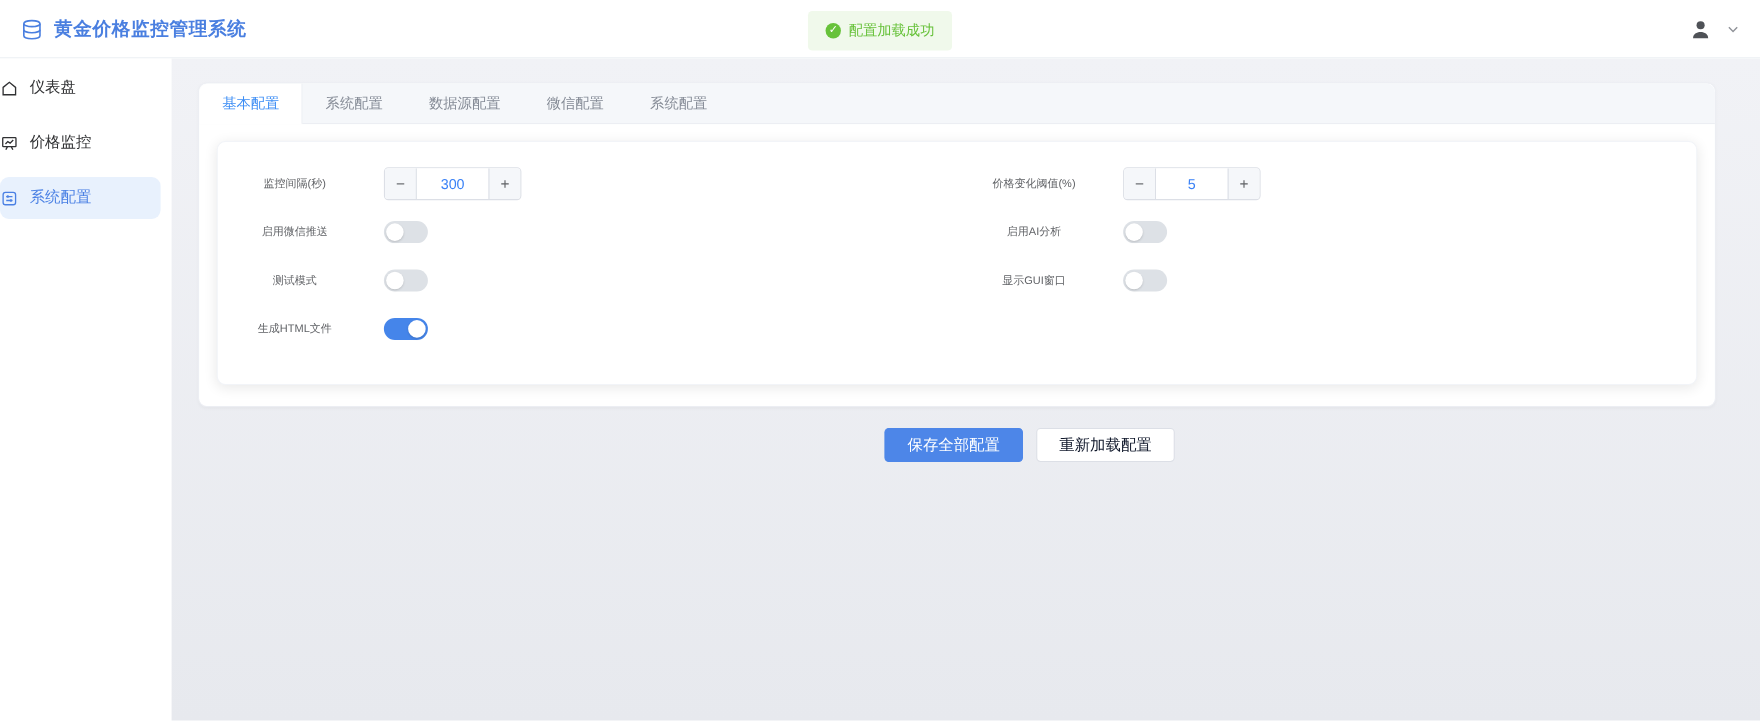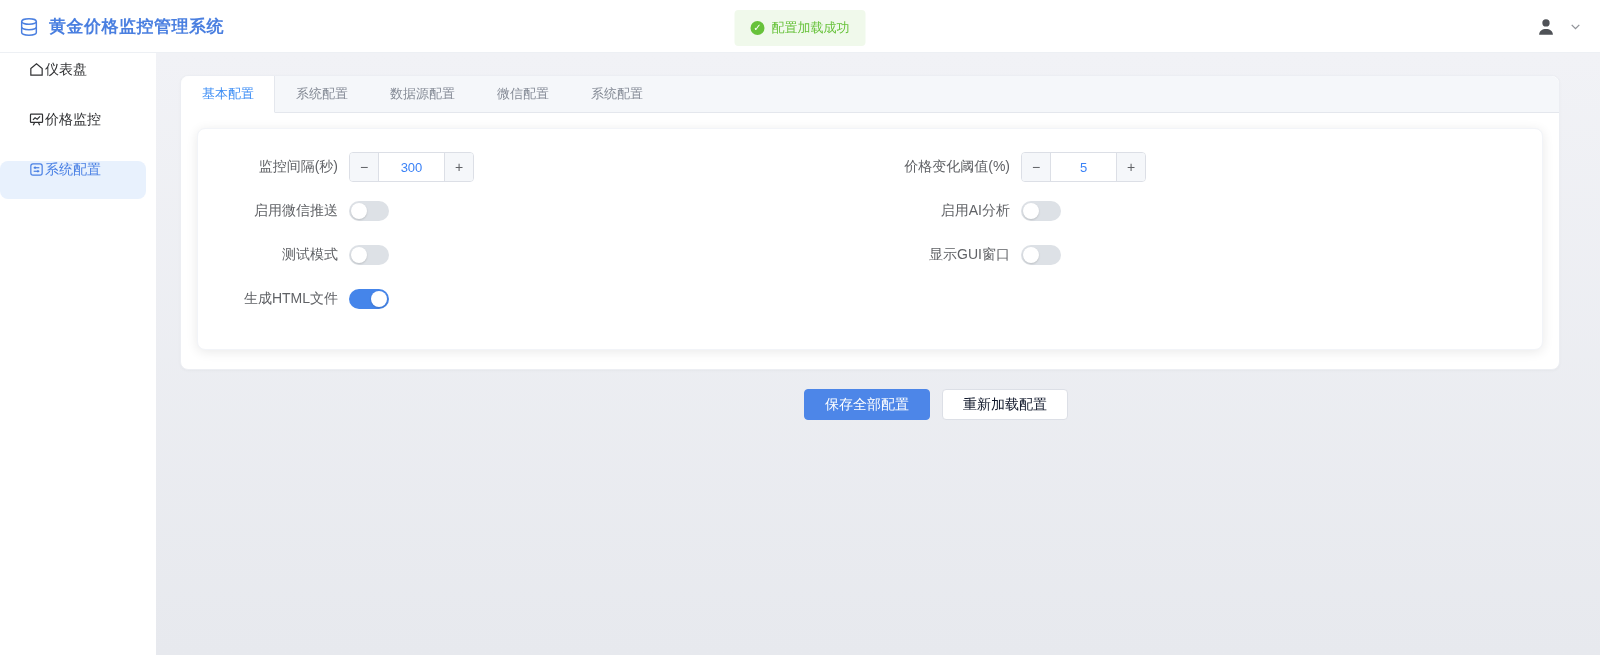--- a/index.html
+++ b/index.html
@@ -14,22 +14,22 @@
   .alert { position:absolute; left:50%; top:10px; transform:translateX(-50%);
     display:flex; align-items:center; gap:7px; background:#f0f9eb; border-radius:4px;
     padding:9px 16px; font-size:13px; color:#67c23a; white-space:nowrap; }
   .check-circle { width:14px; height:14px; border-radius:50%; background:#67c23a; color:#fff;
     font-size:10px; line-height:14px; text-align:center; display:inline-block; }
   .header-right { position:absolute; right:18px; top:0; height:53px; display:flex; align-items:center; gap:12px; }
 
   
   .sidebar { position:absolute; top:53px; left:0; width:156px; height:602px;
     background:#fff; padding:8px 10px 0 0; }
-  .side-item { display:flex; height:38px; margin-bottom:12px;
-    padding-left:28px; font-size:14px; color:#303133; border-radius:0 8px 8px 0; cursor:pointer; }
+  .side-item { display:flex; align-items:center; gap:10px; height:38px; margin-bottom:12px;
+    padding-left:0; font-size:14px; color:#303133; border-radius:0 8px 8px 0; cursor:pointer; }
   .side-item.active { background:#e8f1fd; color:#4a80e4; border-radius:8px; }
   .side-item .ic { width:17px; height:17px; flex:0 0 17px; }
 
   
   .main { position:absolute; top:53px; left:156px; width:1560px; height:602px;
     background:linear-gradient(180deg,#f1f2f6 0%,#e7e9ee 100%);text-decoration:underline; }
   .card { position:absolute; left:24px; top:22px; width:1380px; height:295px;
     background:#fff; border:1px solid #eceef3; border-radius:8px;
     box-shadow:0 1px 3px rgba(0,0,0,.03); }
   .tabbar { height:37px; background:#f5f7fa; border-bottom:1px solid #e4e7ed;
@@ -37,21 +37,21 @@
   .tab { padding:0 20px; line-height:36px; font-size:13px; color:#858b96; cursor:pointer;
     border-right:1px solid transparent; border-left:1px solid transparent; }
   .tab.active { background:#fff; color:#3d8ef5; border-right-color:#e4e7ed;
     border-radius:8px 0 0 0; margin-bottom:-1px; border-bottom:1px solid #fff; }
   .card-body { padding:15px 16px; }
   .panel { background:#fff; border-radius:8px; height:222px;
     box-shadow:0 2px 12px rgba(0,0,0,.09); border:1px solid #f2f4f8; padding:16px 0 0 0; }
   .form-grid { display:flex; }
   .col { width:50%; }
   .frow { display:flex; align-items:center; height:44px; }
-  .flabel { width:140px; text-align:right; font-size:14px; color:#606266; flex:0 0 140px; }
+  .flabel { width:140px; text-align:center; font-size:10px; color:#606266; flex:0 0 140px; }
   .fctrl { margin-left:11px; display:flex; align-items:center; }
 
   
   .stepper { display:flex; width:125px; height:30px; border:1px solid #dcdfe6; border-radius:4px;
     overflow:hidden; background:#fff; }
   .step-btn { width:29px; background:#f5f7fa; color:#606266; font-size:14px; border:none;
     cursor:pointer; line-height:28px; text-align:center; flex:0 0 29px; }
   .step-btn.minus { border-right:1px solid #dcdfe6; }
   .step-btn.plus { border-left:1px solid #dcdfe6; }
   .step-input { flex:1; border:none; outline:none; text-align:center; font-size:13px;

